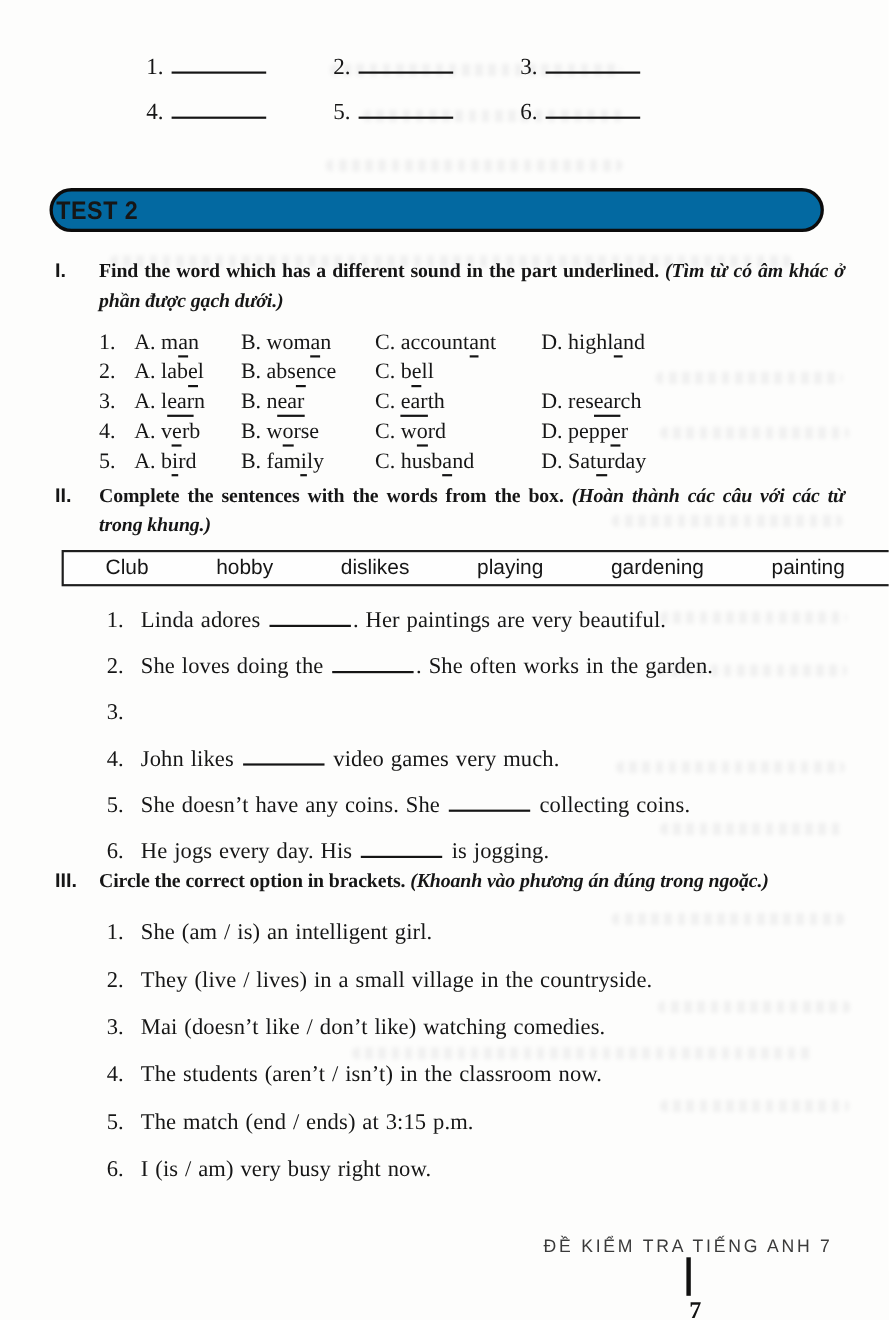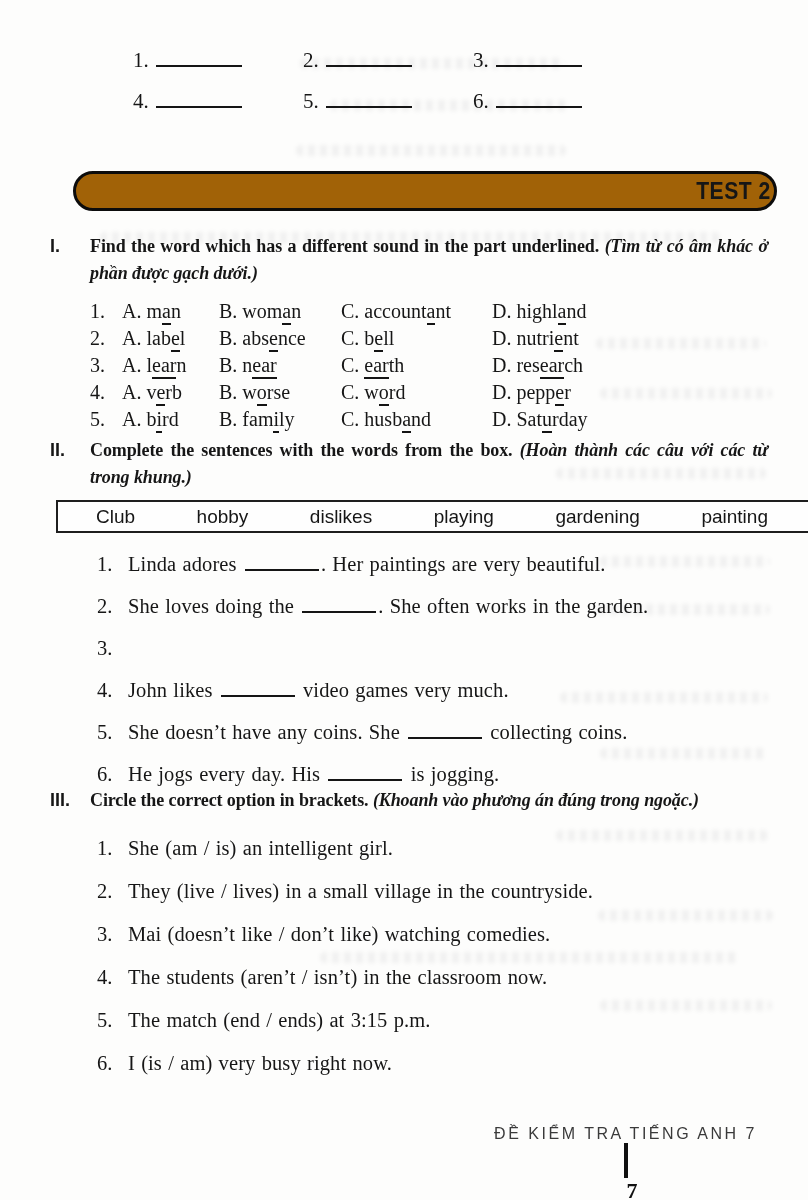--- a/index.html
+++ b/index.html
@@ -24,24 +24,24 @@
     font-size:21px;
   }
   .ab-item{white-space:nowrap;}
   .ab-num{display:inline-block;}
   .blank-line{
     display:inline-block;width:86px;height:15px;
     border-bottom:2px solid #151515;margin-left:7px;
   }
   
   .test-banner{
-    position:absolute;top:171px;left:73px;width:698px;height:34px;
+    position:absolute;top:171px;left:45px;width:698px;height:34px;
     border:3px solid #0c0c0c;border-radius:22px;
-    display:flex;align-items:center;justify-content:flex-end;
-    background:#a16207;
+    display:flex;align-items:center;justify-content:flex-start;
+    background:#0369a1;
   }
   .test-banner .title{
     font-family:"Liberation Sans", sans-serif;
     font-weight:bold;font-size:23px;letter-spacing:.5px;
     transform:scaleX(.92);
   }
   
   .exercise{position:absolute;left:50px;width:718px;}
   .ex-heading{display:flex;line-height:27px;}
   .ex-heading .numeral{
@@ -141,21 +141,20 @@
           <span class="opt-cell"><span class="opt-label">A.</span>&nbsp;<span class="word">m<span class="ul">a</span>n</span></span>
           <span class="opt-cell"><span class="opt-label">B.</span>&nbsp;<span class="word">wom<span class="ul">a</span>n</span></span>
           <span class="opt-cell"><span class="opt-label">C.</span>&nbsp;<span class="word">account<span class="ul">a</span>nt</span></span>
           <span class="opt-cell"><span class="opt-label">D.</span>&nbsp;<span class="word">highl<span class="ul">a</span>nd</span></span>
         </div>
         <div class="opt-row">
           <span class="q-num">2.</span>
           <span class="opt-cell"><span class="opt-label">A.</span>&nbsp;<span class="word">lab<span class="ul">e</span>l</span></span>
           <span class="opt-cell"><span class="opt-label">B.</span>&nbsp;<span class="word">abs<span class="ul">e</span>nce</span></span>
           <span class="opt-cell"><span class="opt-label">C.</span>&nbsp;<span class="word">b<span class="ul">e</span>ll</span></span>
-          <span class="opt-cell"><span class="opt-label">D.</span>&nbsp;<span class="word">nutri<span class="ul">e</span>nt</span></span>
         </div>
         <div class="opt-row">
           <span class="q-num">3.</span>
           <span class="opt-cell"><span class="opt-label">A.</span>&nbsp;<span class="word">l<span class="ul">ear</span>n</span></span>
           <span class="opt-cell"><span class="opt-label">B.</span>&nbsp;<span class="word">n<span class="ul">ear</span></span></span>
           <span class="opt-cell"><span class="opt-label">C.</span>&nbsp;<span class="word"><span class="ul">ear</span>th</span></span>
           <span class="opt-cell"><span class="opt-label">D.</span>&nbsp;<span class="word">res<span class="ul">ear</span>ch</span></span>
         </div>
         <div class="opt-row">
           <span class="q-num">4.</span>

